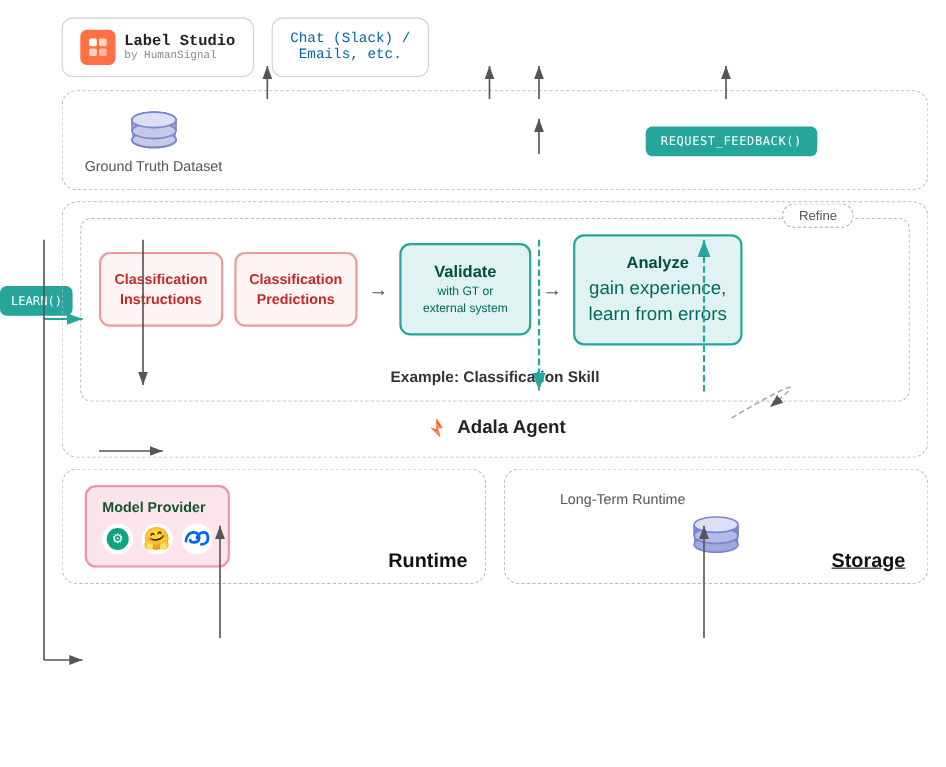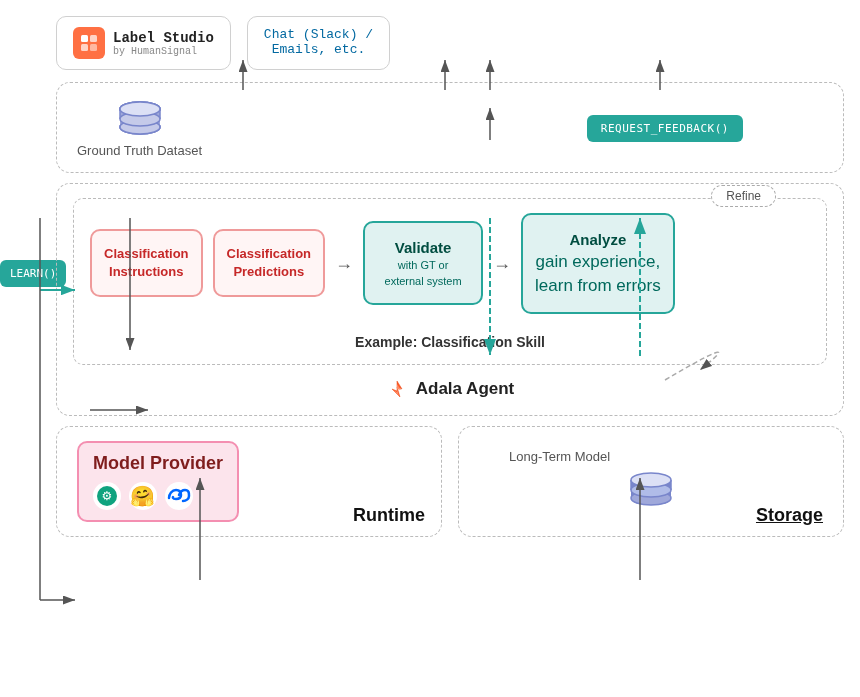--- a/index.html
+++ b/index.html
@@ -329,23 +329,23 @@
       border-radius: 10px;
       padding: 10px 14px;
       background: #fce4ec;
       display: flex;
       flex-direction: column;
       align-items: flex-start;
       gap: 8px;
     }
 
     .model-provider-title {
-      font-size: 18px;
+      font-size: 13px;
       font-weight: 700;
-      color: #7f1d1d;
+      color: #14532d;
     }
 
     .model-icons {
       display: flex;
       gap: 8px;
       align-items: center;
     }
 
     .model-icon {
       width: 28px;
@@ -499,21 +499,21 @@
               <path d="M2 14c0-4 3-8 7-8s5 3 5 5-1 4-5 4-3-2-3-2" fill="none" stroke="#0066ff" stroke-width="2.5" stroke-linecap="round"></path>
               <path d="M12 11c0 0 2-5 6-5s4 3 4 6-3 5-6 5" fill="none" stroke="#0066ff" stroke-width="2.5" stroke-linecap="round"></path>
             </svg>
           </div>
         </div>
       </div>
       <span class="runtime-label">Runtime</span>
     </div>
 
     <div class="storage-box">
-      <span class="storage-label-top">Long-Term Model</span>
+      <span class="storage-label-top">Long-Term Runtime</span>
       <svg width="50" height="44" viewBox="0 0 50 44">
         <path d="M5 10 L5 28 Q5 35 25 35 Q45 35 45 28 L45 10" fill="#7986cb"></path>
         <ellipse cx="25" cy="28" rx="20" ry="7" fill="#9fa8da" stroke="#7986cb" stroke-width="1.5"></ellipse>
         <path d="M5 10 L5 20" stroke="#7986cb" stroke-width="1.5"></path>
         <path d="M45 10 L45 20" stroke="#7986cb" stroke-width="1.5"></path>
         <ellipse cx="25" cy="20" rx="20" ry="7" fill="#b0bce8" stroke="#7986cb" stroke-width="1.5"></ellipse>
         <ellipse cx="25" cy="10" rx="20" ry="7" fill="#dce0f5" stroke="#7986cb" stroke-width="1.5"></ellipse>
       </svg>
       <span class="storage-label-bottom">Storage</span>
     </div>

